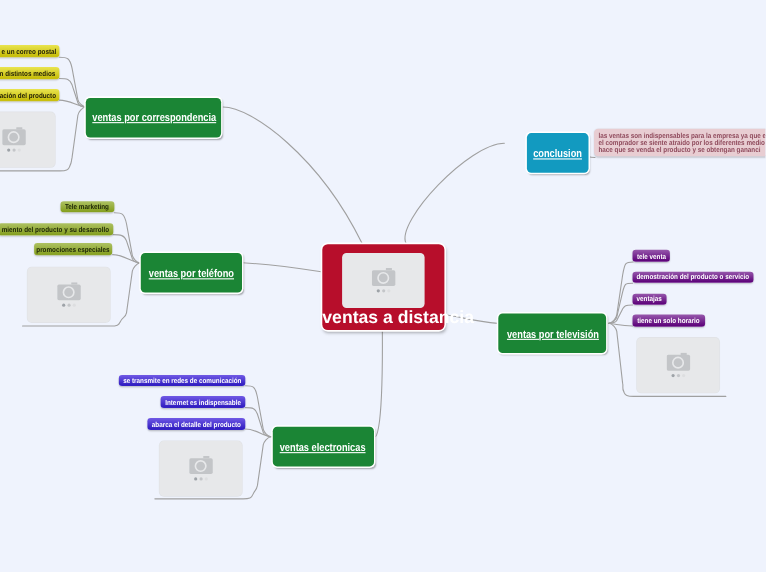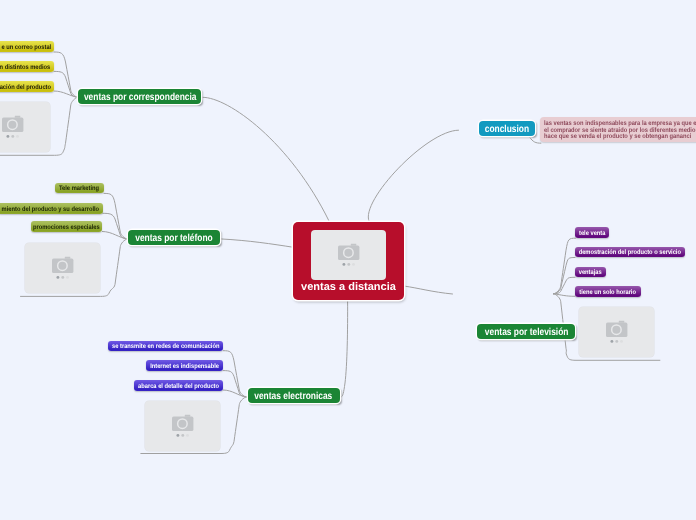--- a/index.html
+++ b/index.html
@@ -15,30 +15,31 @@
     left:293px;top:222px;width:111px;height:78px;
     background:#b70e2b;border-radius:5px;
     box-shadow:0 0 0 1.5px #fff, 1px 2px 3px rgba(0,0,0,.3);
     padding:8px 0 0 0;
   }
   .central .thumb{
     width:75px;height:50px;background:#e7e8ea;border-radius:4px;position:relative;
     margin:0 auto;
   }
   .central .clabel{
-    color:#fff;font-weight:bold;font-size:11px;text-align:center;
+    color:#fff;font-weight:bold;font-size:16px;text-align:center;
     margin-top:1px;letter-spacing:0px;
   }
 
   
   .topic{
     border-radius:4px;color:#fff;font-weight:bold;font-size:10.2px;
     display:flex;align-items:center;justify-content:center;
     box-shadow:0 0 0 1.4px #fff, 1.2px 1.6px 1.6px rgba(0,0,0,.33);
-    height:15px;
+    height:36px;
+    text-decoration:underline;
   }
   .topic > span{display:inline-block;transform:scaleX(.825);transform-origin:center;position:relative;top:1.3px;}
   .green{background:#1b8535;}
   .teal{background:#129ac0;}
 
   
   .leaf{
     border-radius:3px;font-size:6.6px;font-weight:bold;
     display:flex;align-items:center;justify-content:center;
     height:10.5px;padding:0;overflow:hidden;
@@ -127,21 +128,21 @@
 
   <div class="node topic green" style="left:78.3px;top:88.5px;width:123px;">
     <span>ventas por correspondencia</span>
   </div>
   <div class="node topic green" style="left:128px;top:229.8px;width:91.5px;">
     <span>ventas por teléfono</span>
   </div>
   <div class="node topic green" style="left:248px;top:387.8px;width:91.5px;">
     <span>ventas electronicas</span>
   </div>
-  <div class="node topic green" style="left:477px;top:285px;width:98.4px;margin-top:39px;">
+  <div class="node topic green" style="left:453px;top:285px;width:98.4px;">
     <span>ventas por televisión</span>
   </div>
   <div class="node topic teal" style="left:458.8px;top:120.8px;width:56.6px;margin-left:20px;">
     <span>conclusion</span>
   </div>
 
   <div class="node leaf yellow rt" style="left:-16px;top:41px;width:70px;">
     <span>e un correo postal</span>
   </div>
   <div class="node leaf yellow rt" style="left:-17px;top:61px;width:71px;">

